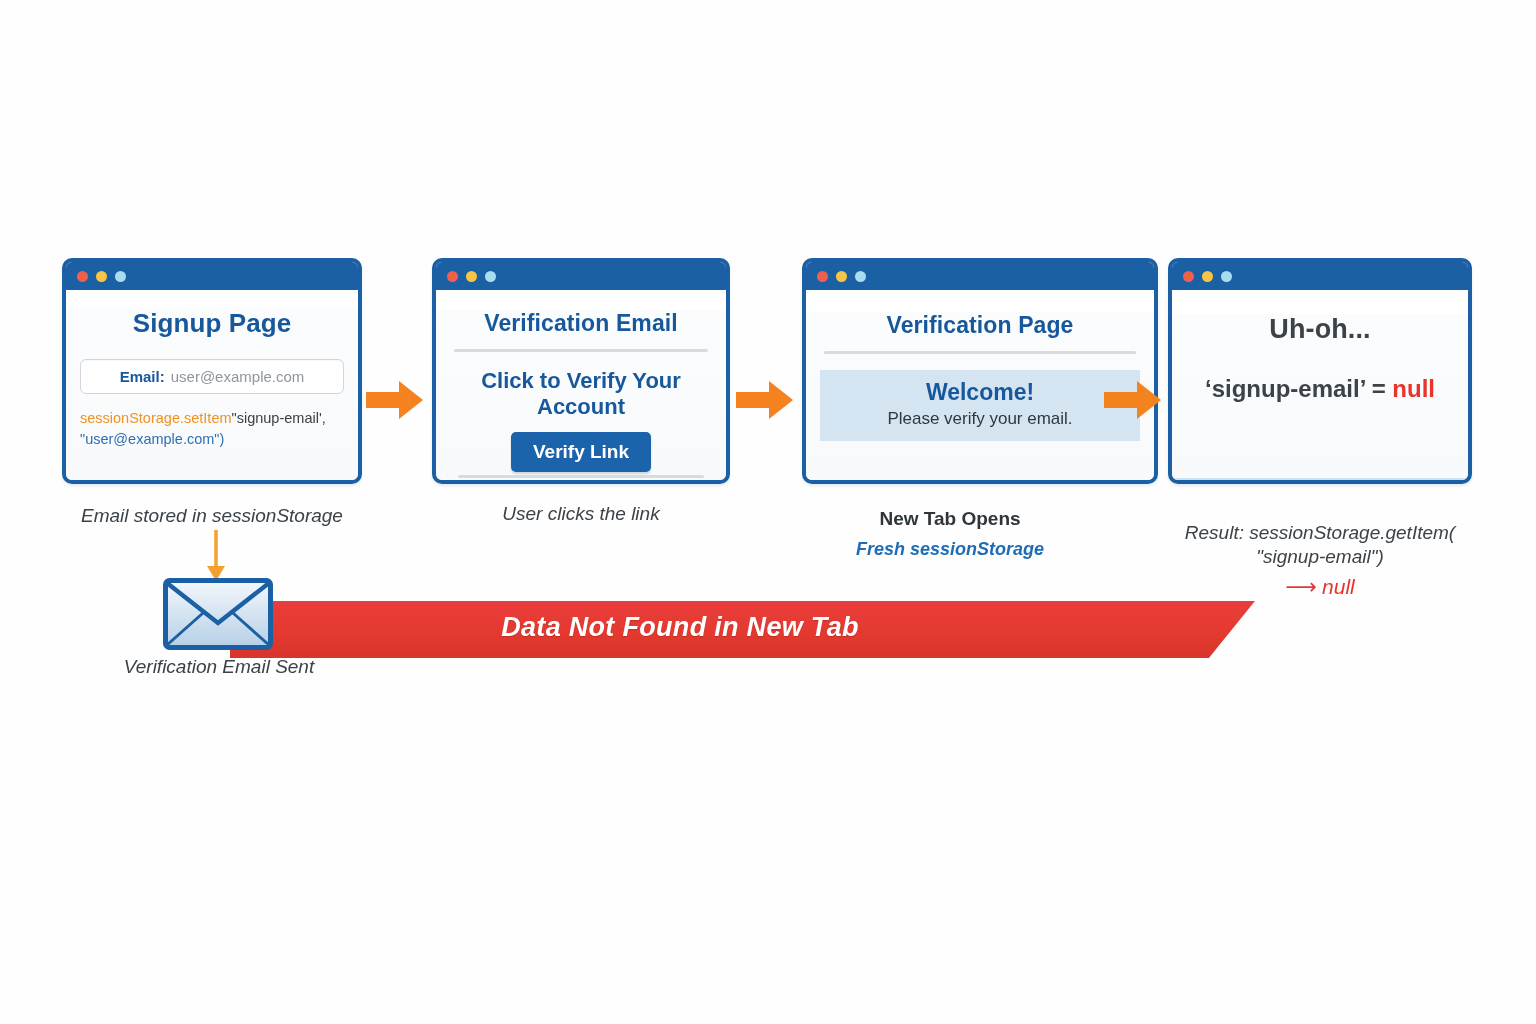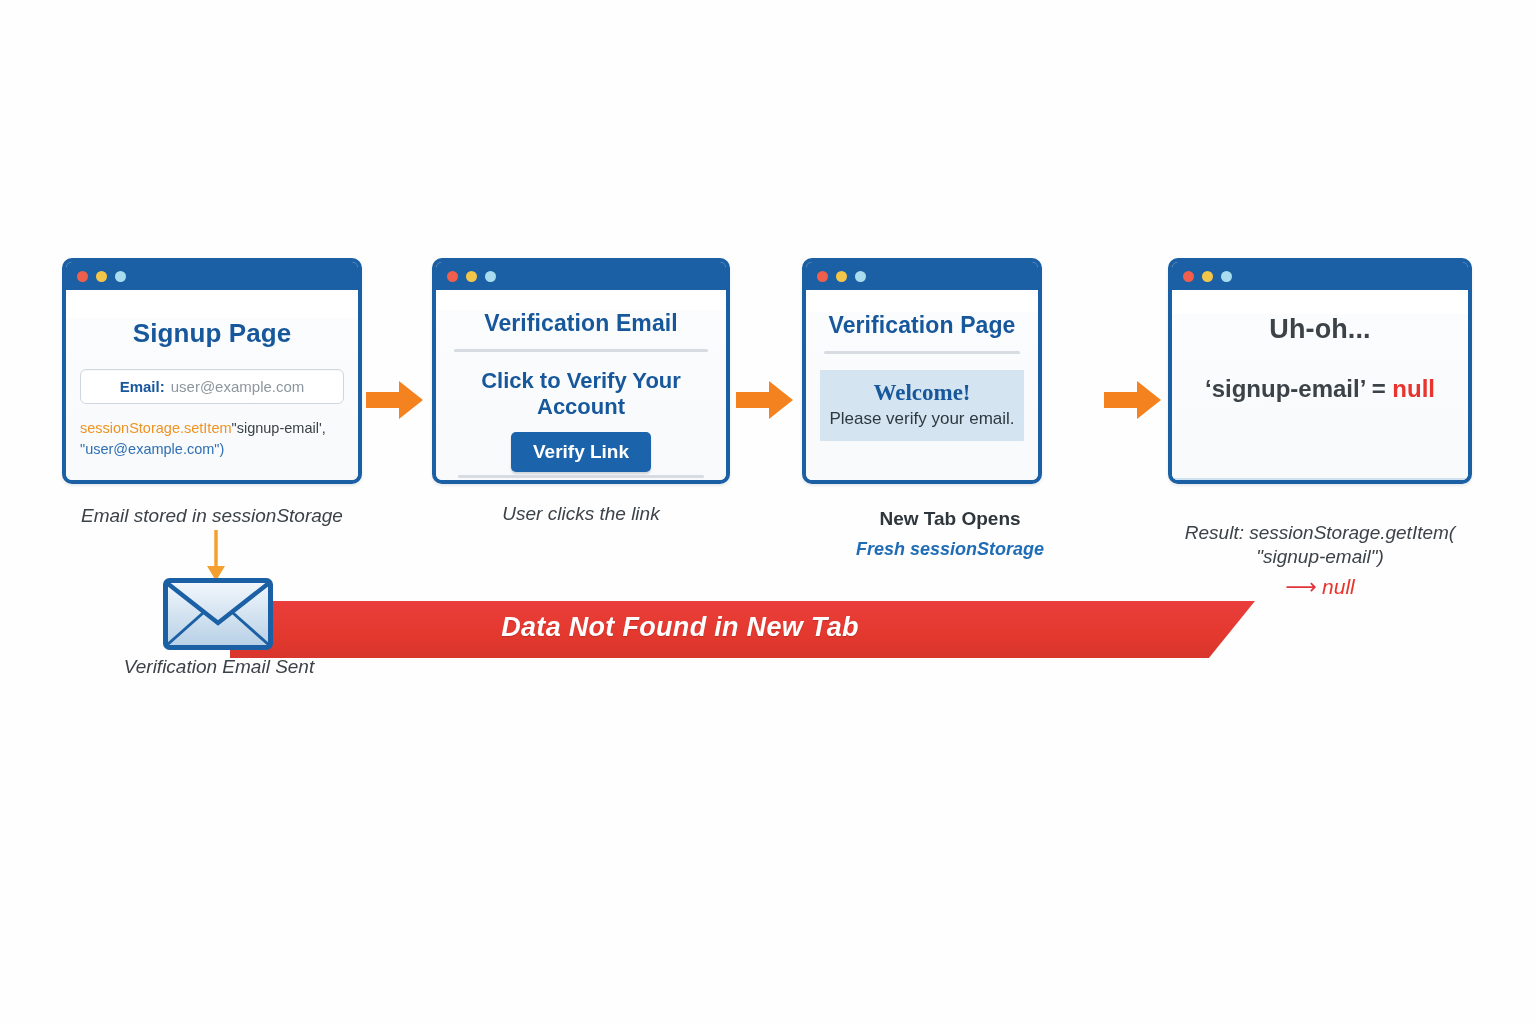--- a/index.html
+++ b/index.html
@@ -32,21 +32,21 @@
     height: 226px;
     border: 4px solid #1b5fa4;
     border-radius: 10px;
     background: #ffffff;
     box-sizing: border-box;
     overflow: hidden;
     box-shadow: 0 2px 3px rgba(30,60,90,.10);
   }
   .panel.p1 { left: 62px;   width: 300px; }
   .panel.p2 { left: 432px;  width: 298px; }
-  .panel.p3 { left: 802px;  width: 240px; }
+  .panel.p3 { left: 802px;  width: 356px; }
   .panel.p4 { left: 1168px; width: 304px; }
 
   .titlebar {
     height: 28px;
     background: #1b5fa4;
     display: flex;
     align-items: center;
     padding-left: 11px;
     gap: 8px;
   }
@@ -66,21 +66,21 @@
     padding: 0 14px;
     box-sizing: border-box;
   }
 
   .ptitle {
     text-align: center;
     color: #17579b;
     font-weight: bold;
     letter-spacing: .1px;
   }
-  .ptitle.t1 { font-size: 26px; margin-top: 28px; }
+  .ptitle.t1 { font-size: 26px; margin-top: 18px; }
   .ptitle.t2 { font-size: 23px; margin-top: 20px; }
   .ptitle.t3 { font-size: 23px; margin-top: 22px; }
   .ptitle.t4 {
     font-size: 27px;
     margin-top: 24px;
     color: #3b4248;
   }
 
   .rule {
     height: 3px;
@@ -154,21 +154,20 @@
     margin-top: 16px;
     background: #d5e4f1;
     padding: 10px 8px 12px 8px;
     text-align: center;
   }
   .welcome-title {
     color: #17579b;
     font-weight: bold;
     font-size: 23px;
     line-height: 1.1;
-    font-family: Liberation Serif, serif;
   }
   .welcome-sub {
     color: #2d3940;
     font-size: 17px;
     margin-top: 4px;
   }
 
   
   .nullline {
     text-align: center;

